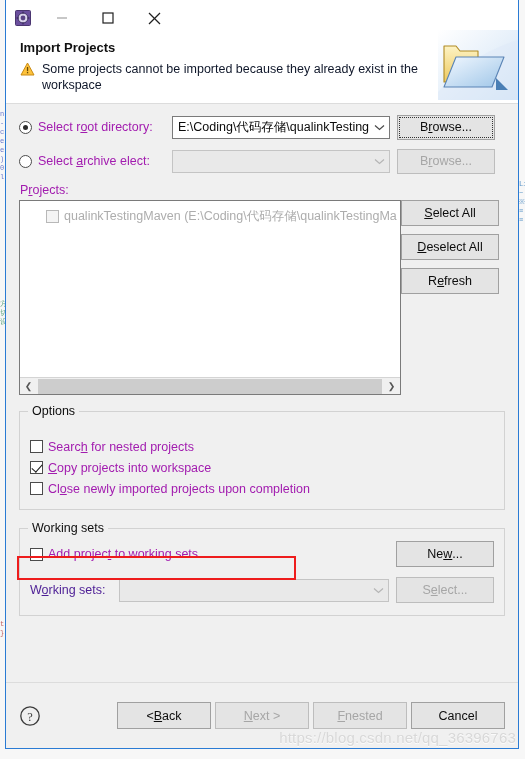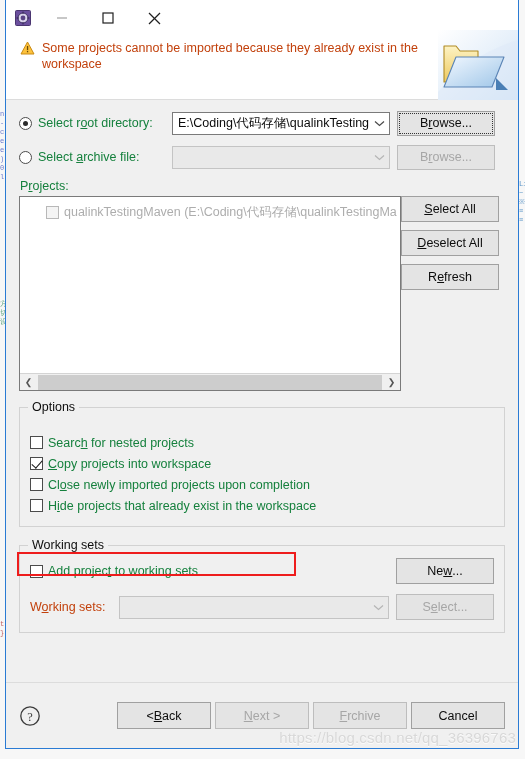--- a/index.html
+++ b/index.html
@@ -69,38 +69,38 @@
   #header-title {
     font-size: 13px; font-weight: bold; color: #111;
     margin: 0 0 6px 2px;
   }
   #header-msg-row {
     display: flex; align-items: flex-start; gap: 7px;
     padding-left: 2px; max-width: 408px;
   }
   #warn-icon { flex: none; margin-top: 1px; }
   #header-msg {
-    font-size: 12.5px; color: #c2410c; line-height: 16px;
+    font-size: 12.5px; color: #0f172a; line-height: 16px;
   }
   #header-art {
     position: absolute; right: 0; top: -6px;
     width: 80px; height: 70px; overflow: hidden;
   }
 
   
   #body {
     flex: 1; background: #f0f0f0;
     padding: 10px 13px 0 13px;
     position: relative;
   }
 
   
   .row { display: flex; align-items: center; }
-  .lbl { font-size: 12.5px; color: #15803d; }
-  .lbl.dis { color: #c2410c; }
+  .lbl { font-size: 12.5px; color: #a21caf; }
+  .lbl.dis { color: #4c1d95; }
   u { text-decoration: underline; text-underline-offset: 1px; }
 
   .radio {
     width: 13px; height: 13px; border-radius: 50%;
     border: 1px solid #4b4b4b; background: #fff;
     flex: none; margin-right: 6px; position: relative;
   }
   .radio.on::after {
     content: ""; position: absolute; left: 3px; top: 3px;
     width: 5px; height: 5px; border-radius: 50%; background: #2b2b2b;
@@ -267,20 +267,21 @@
     </div>
     <div class="wbtn">
       <svg width="13" height="13" viewBox="0 0 13 13">
           <line x1="1" y1="1" x2="12" y2="12" stroke="#202020" stroke-width="1.2"></line>
           <line x1="12" y1="1" x2="1" y2="12" stroke="#202020" stroke-width="1.2"></line>
         </svg>
     </div>
   </div>
 
   <div id="header">
+    <div id="header-title">Import Projects</div>
     <div id="header-msg-row">
       <span id="warn-icon">
         <svg width="15" height="14" viewBox="0 0 15 14">
           <path d="M7.5 1 L14 13 L1 13 Z" fill="#fdc23c" stroke="#c98a12" stroke-width="1" stroke-linejoin="round"></path>
           <rect x="6.9" y="5" width="1.3" height="4.2" fill="#6a4a05"></rect>
           <rect x="6.9" y="10" width="1.3" height="1.3" fill="#6a4a05"></rect>
         </svg>
       </span>
       <span id="header-msg">Some projects cannot be imported because they already exist in the workspace</span>
     </div>
@@ -324,21 +325,21 @@
       </span>
       <span class="btn focus" style="width:98px; margin-left:7px;">
           <span>B</span>
           <u>r</u>
           <span>owse...</span>
         </span>
     </div>
 
     <div class="row" style="height:26px; margin-top:8px;">
       <span class="radio"></span>
-      <span class="lbl" style="width:128px;"><span>Select </span><u>a</u><span>rchive file:</span></span>
+      <span class="lbl" style="width:128px;"><span>Select </span><u>a</u><span>rchive elect:</span></span>
       <span class="combo dis" style="width:218px; margin-left:6px;">
         <span class="val"></span>
         <span class="arrow">
           <svg width="11" height="7" viewBox="0 0 11 7">
               <polyline points="1,1.5 5.5,5.5 10,1.5" fill="none" stroke="#b5b5b5" stroke-width="1.2"></polyline>
             </svg>
         </span>
       </span>
       <span class="btn dis" style="width:98px; margin-left:7px;">
           <span>B</span>
@@ -393,24 +394,20 @@
       <div class="optrow">
         <span class="cbx on"></span>
         <span class="lbl"><u>C</u>opy projects into workspace</span>
       </div>
 
       <div class="optrow">
         <span class="cbx"></span>
         <span class="lbl">Cl<u>o</u>se newly imported projects upon completion</span>
       </div>
 
-      <div class="optrow">
-        <span class="cbx"></span>
-        <span class="lbl">H<u>i</u>de projects that already exist in the workspace</span>
-      </div>
     </div>
 
     <div class="group" style="margin-top:18px; padding:12px 10px 12px 10px;">
       <span class="caption">Working sets</span>
 
       <div id="ws-row1">
         <span class="cbx"></span>
         <span class="lbl"><span>Add projec</span><u>t</u><span> to working sets</span></span>
         <span class="btn" style="width:98px; height:26px; margin-left:auto;">
             <span>Ne</span>
@@ -454,21 +451,21 @@
           <span>ack</span>
         </span>
       <span class="btn dis">
           <span></span>
           <u>N</u>
           <span>ext &gt;</span>
         </span>
       <span class="btn dis">
           <span></span>
           <u>F</u>
-          <span>rchive</span>
+          <span>nested</span>
         </span>
       <span class="btn">
           <span></span>
           <u></u>
           <span>Cancel</span>
         </span>
     </span>
     <span id="watermark">https://blog.csdn.net/qq_36396763</span>
   </div>
 

